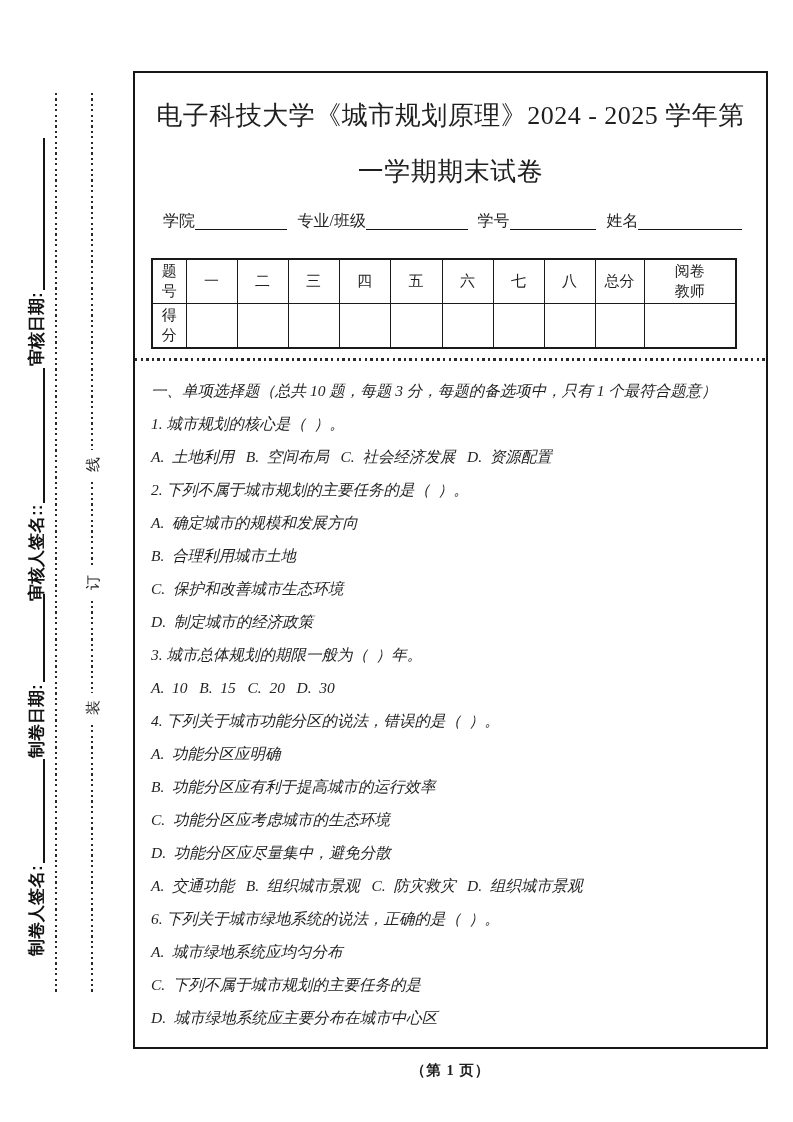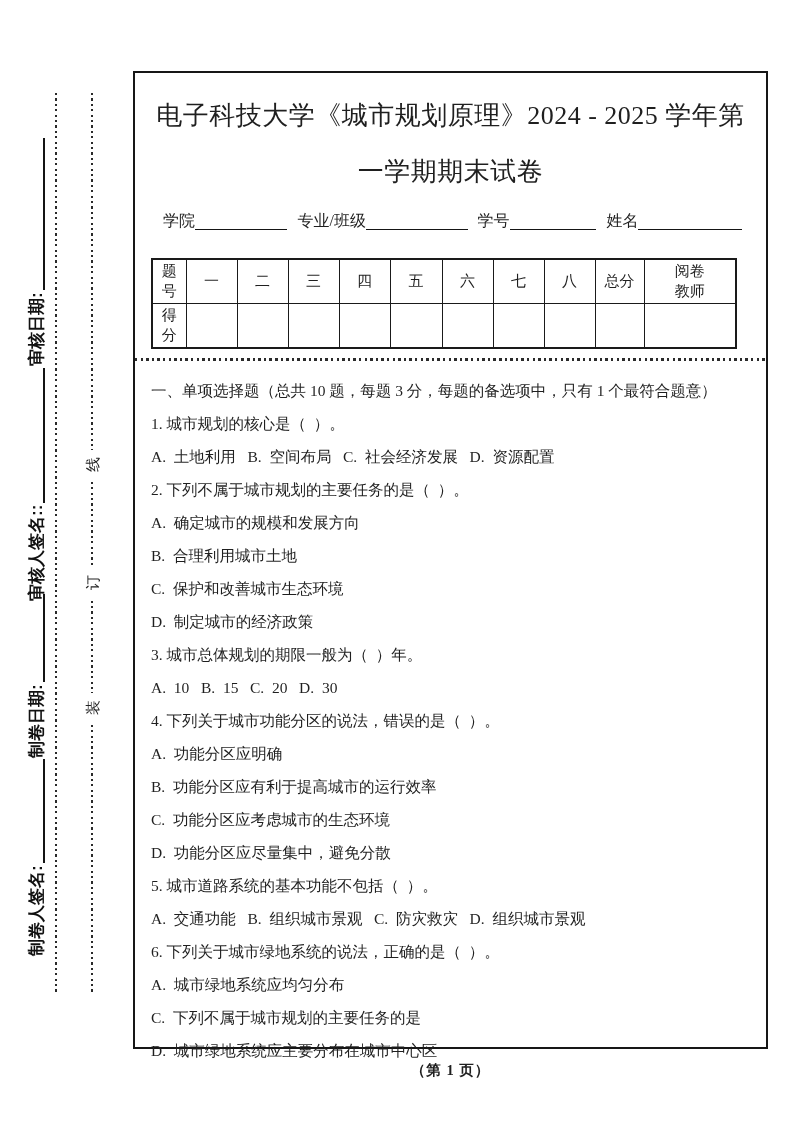--- a/index.html
+++ b/index.html
@@ -56,21 +56,21 @@
     border:1.5px solid #1a1a1a;text-align:center;vertical-align:middle;
     font-weight:normal;font-size:15px;padding:2px 3px;line-height:1.3;
   }
   .hdr-row{height:42px;padding-left:25px;}
   .score-row{height:41px;}
   .th-inner{display:inline-block;max-width:2.15em;}
   .dotted-sep{
     height:2.5px;margin:9px -16px 0;border:none;
     background-image:repeating-linear-gradient(to right,#2b2b2b 0 2.5px,transparent 2.5px 5.6px);
   }
-  .qa{margin-top:13px;font-size:15.5px;}
+  .qa{margin-top:13px;font-size:15.5px;font-style:italic;}
   .line{margin:0;line-height:33px;white-space:pre-wrap;}
   .footer{
     position:absolute;left:133px;top:1061px;width:635px;text-align:center;
     font-weight:bold;font-size:14.5px;letter-spacing:1px;
   }
 </style>
 </head>
 <body>
 
 <div>
@@ -170,21 +170,20 @@
           <p class="line">B.  合理利用城市土地</p>
           <p class="line">C.  保护和改善城市生态环境</p>
           <p class="line">D.  制定城市的经济政策</p>
           <p class="line">3. 城市总体规划的期限一般为（  ）年。</p>
           <p class="line">A.  10   B.  15   C.  20   D.  30</p>
           <p class="line">4. 下列关于城市功能分区的说法，错误的是（  ）。</p>
           <p class="line">A.  功能分区应明确</p>
           <p class="line">B.  功能分区应有利于提高城市的运行效率</p>
           <p class="line">C.  功能分区应考虑城市的生态环境</p>
           <p class="line">D.  功能分区应尽量集中，避免分散</p>
-          <p class="line">5. 城市道路系统的基本功能不包括（  ）。</p>
           <p class="line">A.  交通功能   B.  组织城市景观   C.  防灾救灾   D.  组织城市景观</p>
           <p class="line">6. 下列关于城市绿地系统的说法，正确的是（  ）。</p>
           <p class="line">A.  城市绿地系统应均匀分布</p>
           <p class="line">C.  下列不属于城市规划的主要任务的是</p>
           <p class="line">D.  城市绿地系统应主要分布在城市中心区</p>
         </div>
     </div>
 
   </div>
 

